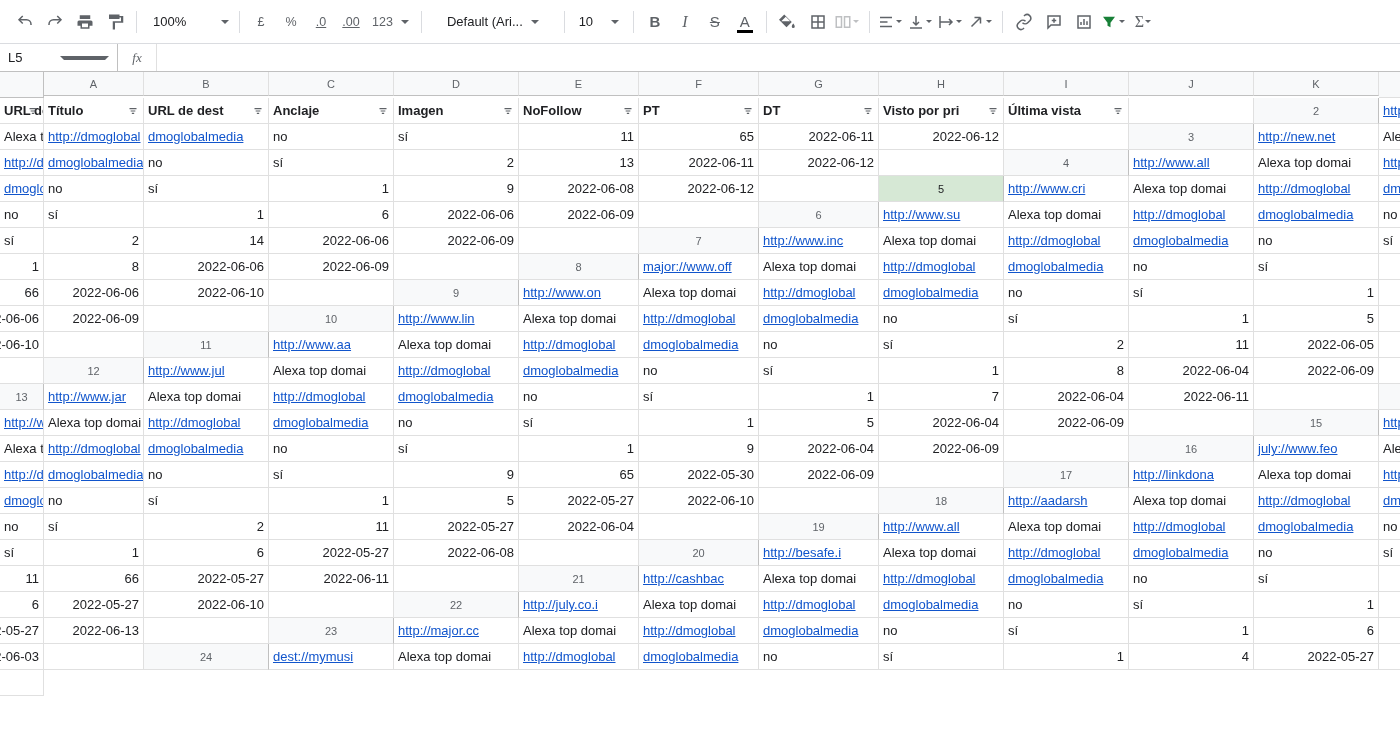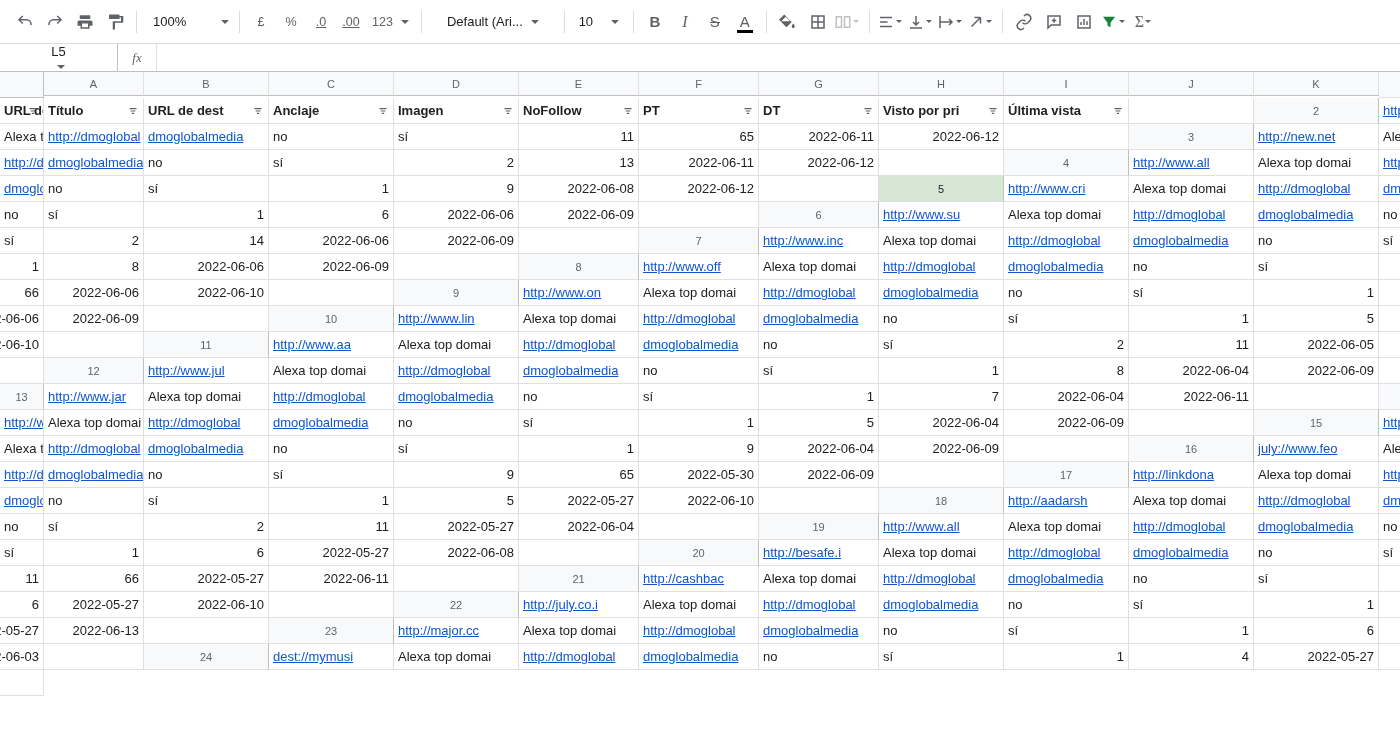--- a/index.html
+++ b/index.html
@@ -91,21 +91,20 @@
   }
   .name-box {
     width: 118px;
     height: 100%;
     display: flex;
     align-items: center;
     padding: 0 8px;
     border-right: 1px solid var(--border-dark);
     font-size: 13px;
     gap: 6px;
-    flex-direction: column;
   }
   .name-box span { flex: 1; }
   .fx {
     width: 38px;
     display: flex; align-items: center; justify-content: center;
     height: 100%;
     color: var(--muted);
     font-style: italic;
     font-family: "Times New Roman", serif;
     font-size: 13px;
@@ -526,21 +525,21 @@
     <div class="cell link">http://dmoglobal</div>
     <div class="cell link">dmoglobalmedia</div>
     <div class="cell ">no</div>
     <div class="cell ">sí</div>
     <div class="cell num">1</div>
     <div class="cell num">8</div>
     <div class="cell num">2022-06-06</div>
     <div class="cell num">2022-06-09</div>
     <div class="cell "></div>
     <div class="row-head">8</div>
-    <div class="cell link">http://www.off</div>
+    <div class="cell link">major://www.off</div>
     <div class="cell ">Alexa top domai</div>
     <div class="cell link">http://dmoglobal</div>
     <div class="cell link">dmoglobalmedia</div>
     <div class="cell ">no</div>
     <div class="cell ">sí</div>
     <div class="cell num">12</div>
     <div class="cell num">66</div>
     <div class="cell num">2022-06-06</div>
     <div class="cell num">2022-06-10</div>
     <div class="cell "></div>

